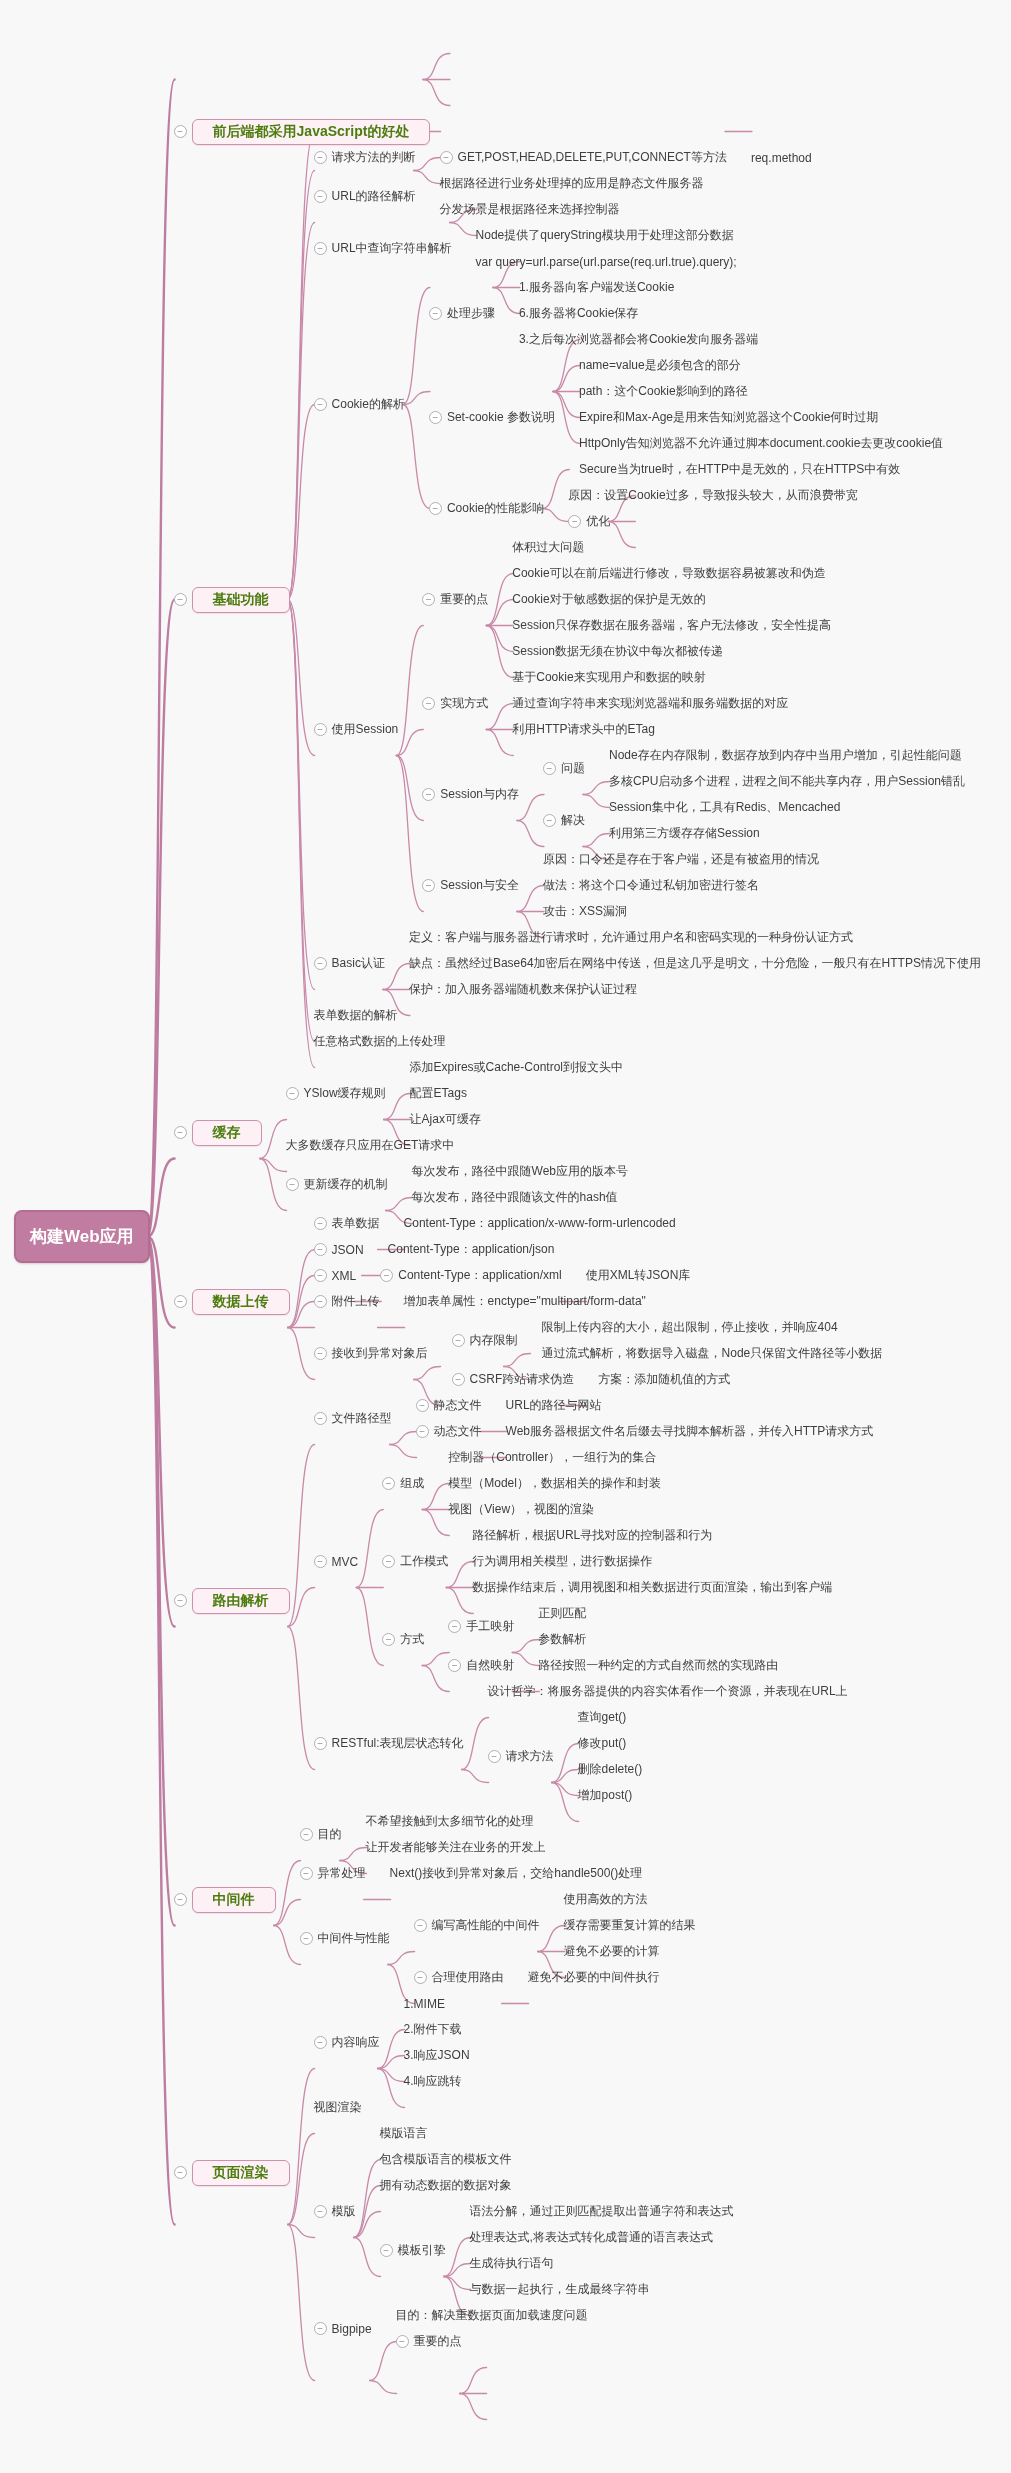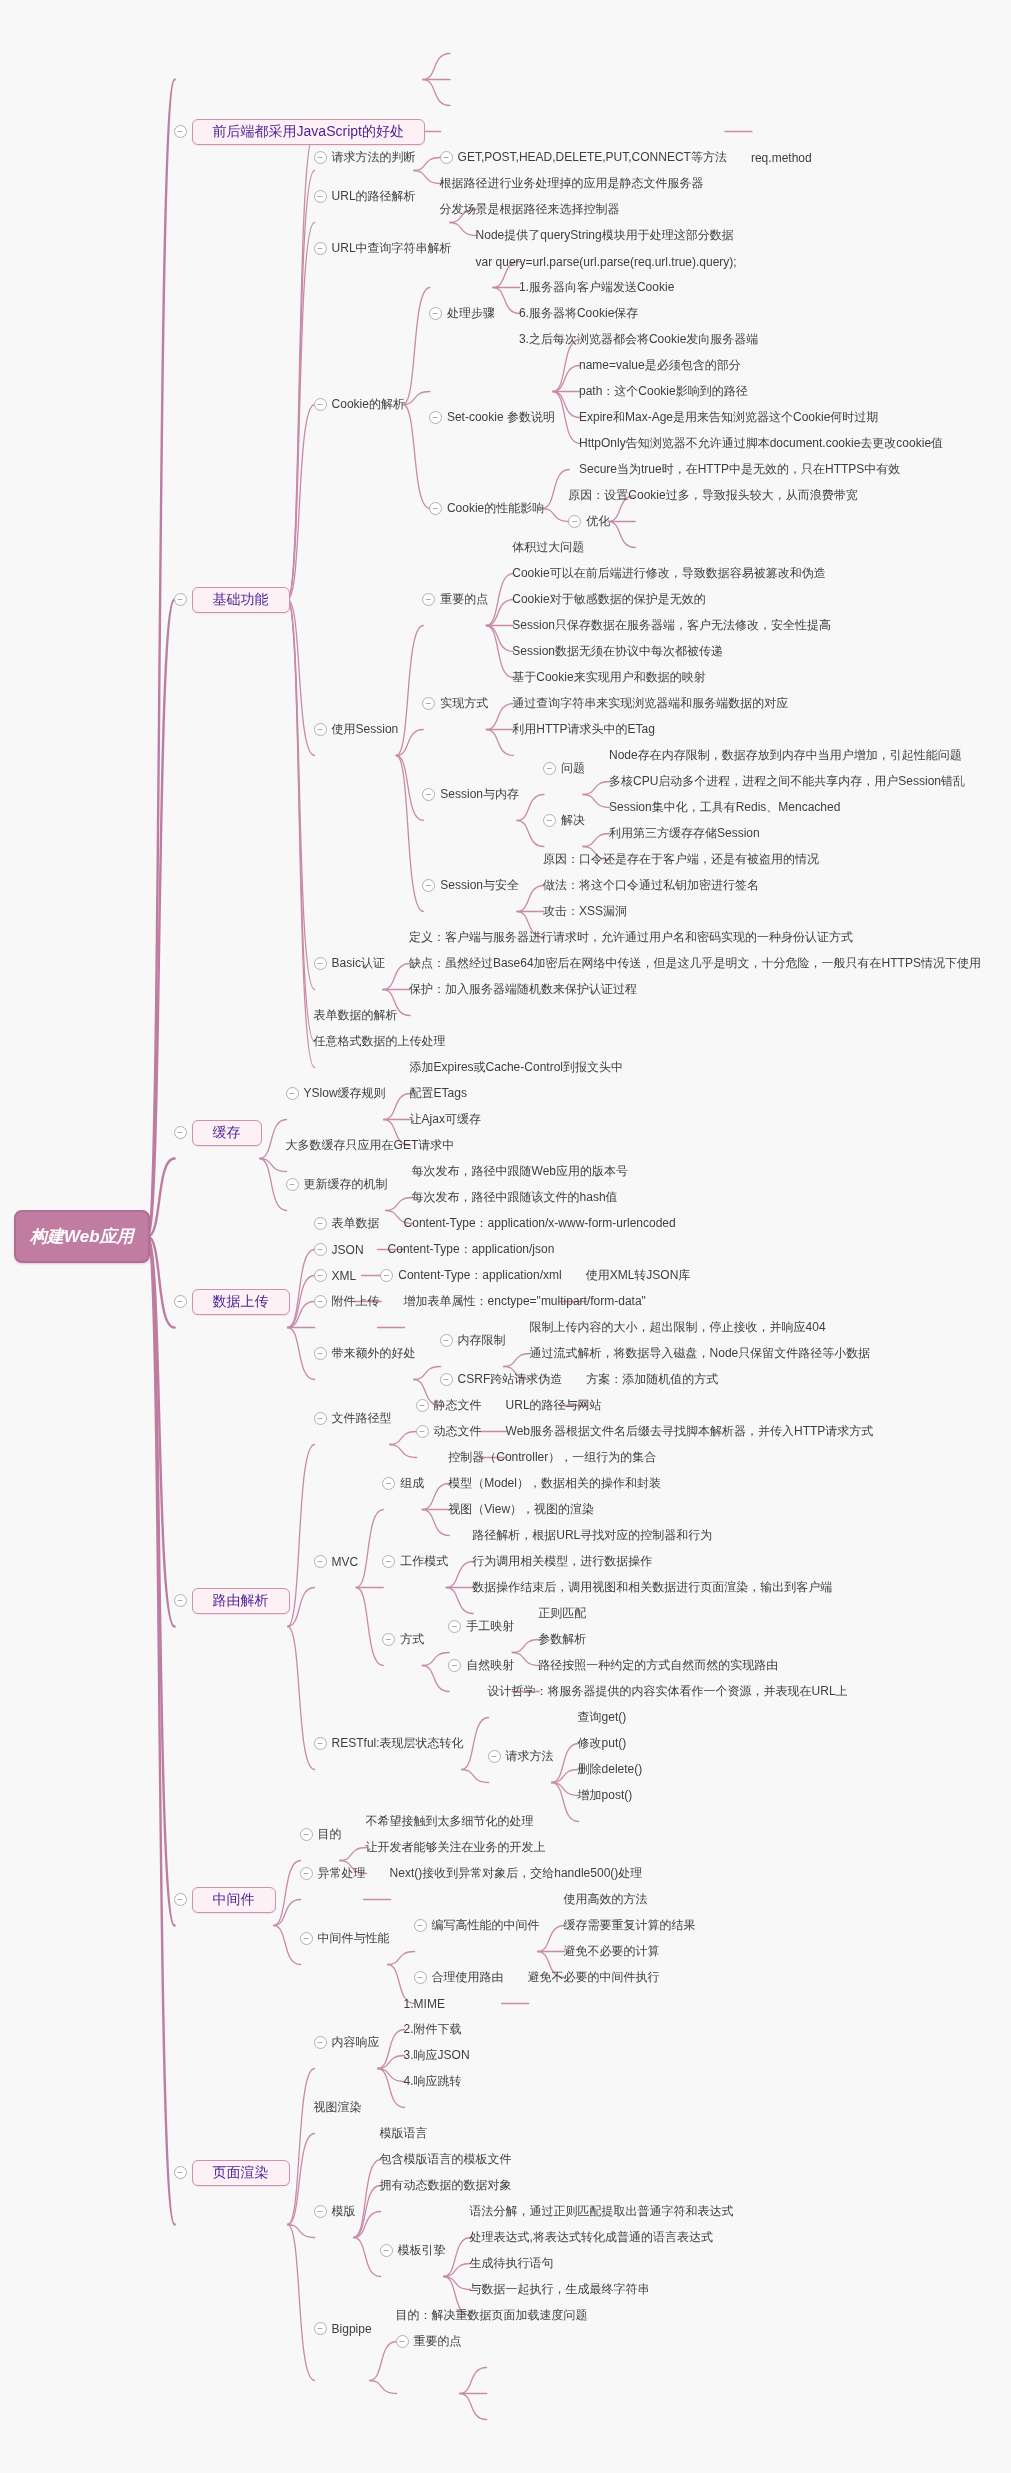--- a/index.html
+++ b/index.html
@@ -18,26 +18,27 @@
   .collapse {
     width:13px; height:13px; border-radius:50%;
     border:1px solid #b3aeb4; background:#fff; color:#8f8d91;
     font-size:10px; line-height:10px; display:flex; align-items:center; justify-content:center;
     margin-right:5px; flex:none; box-sizing:border-box; cursor:pointer;
   }
 
   .label-root {
     background:#c07da1; border:2px solid #b36d93; color:#ffffff;
     font-weight:bold; font-size:17px; padding:13px 14px; border-radius:8px;
-    white-space:nowrap; box-shadow:0 1px 2px rgba(140,80,110,0.25);font-style:italic;
+    white-space:nowrap; box-shadow:0 1px 2px rgba(140,80,110,0.25);
   }
   .label-box {
-    background:#fdf1f6; border:1.5px solid #cf8fae; color:#4c1d95;
+    background:#fdf1f6; border:1.5px solid #cf8fae; color:#4d7c0f;
     font-size:14px; padding:3px 20px; border-radius:6px; white-space:nowrap;
     box-shadow:0 1px 1px rgba(207,143,174,0.2);
+    font-weight:bold;
   }
   .label-text { color:#3e3e3e; font-size:12px; padding:1px 0; white-space:nowrap; }
 </style>
 </head>
 <body>
 
 <div id="canvas">
   <svg id="edges" xmlns="http://www.w3.org/2000/svg" viewBox="0 0 1011 2473">
     <g id="edge-group">
         <path d="M 147.578125 1236.5 C 162.428125 1236.5, 155.678125 79.5, 174.578125 79.5" fill="none" stroke="#bd7ca0" stroke-width="2.4" stroke-linecap="round"></path>
@@ -629,21 +630,21 @@
                   <div class="node">
                     <div class="self">
                       <div class="label-text">增加表单属性：enctype="multipart/form-data"</div>
                     </div>
                   </div>
                 </div>
               </div>
               <div class="node">
                 <div class="self">
                   <span class="collapse">−</span>
-                  <div class="label-text">带来额外的好处</div>
+                  <div class="label-text">接收到异常对象后</div>
                 </div>
                 <div class="kids">
                   <div class="node">
                     <div class="self">
                       <span class="collapse">−</span>
                       <div class="label-text">内存限制</div>
                     </div>
                     <div class="kids">
                       <div class="node">
                         <div class="self">

